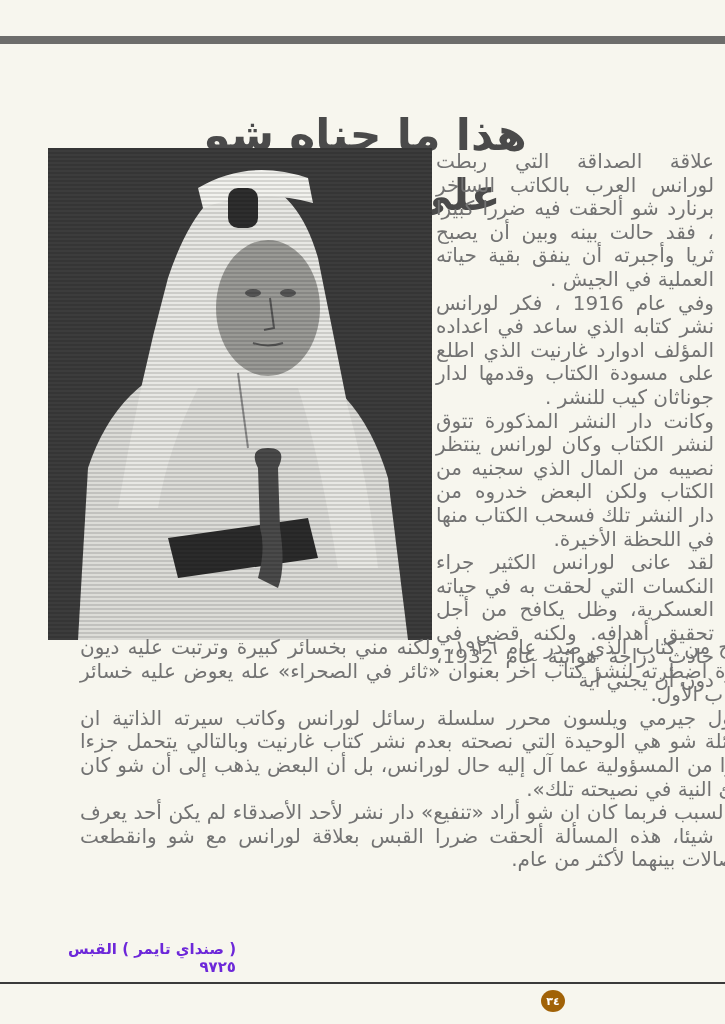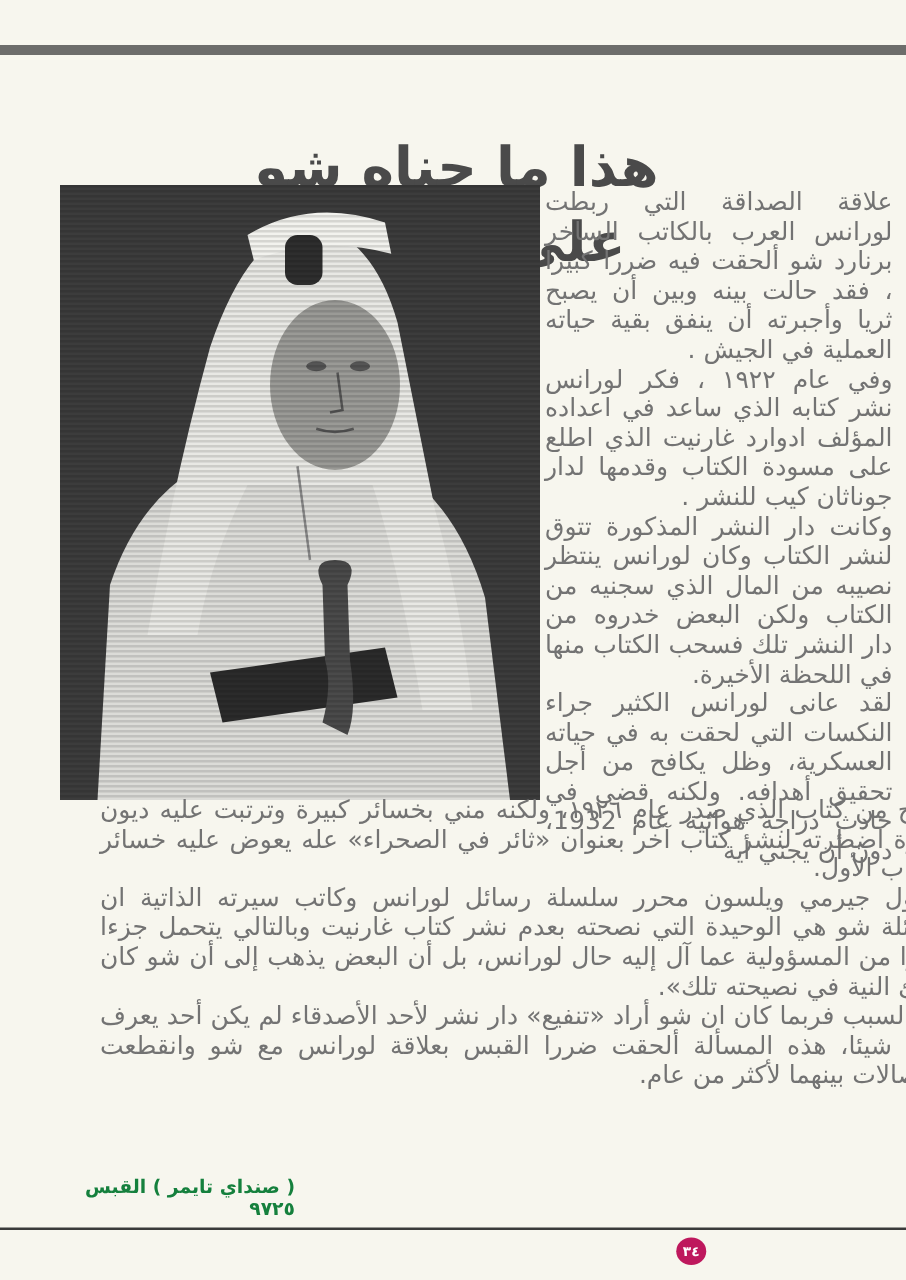--- a/index.html
+++ b/index.html
@@ -20,25 +20,25 @@
     position:absolute; left:48px; top:148px; width:384px; height:492px;
     background:#3b3b3b; overflow:hidden;
   }
   .photo svg { display:block; }
   .text { direction:rtl; text-align:justify; font-size:20px; line-height:23.6px; color:#737373; }
   .col-right { position:absolute; left:436px; top:150px; width:278px; }
   .col-full { position:absolute; left:36px; top:636px; width:678px;margin-left:44px; }
   .col-right p, .col-full p { margin:0; }
   .credit {
     position:absolute; left:36px; top:940px; width:200px; direction:rtl; text-align:right;
-    font-weight:bold; font-size:15px; color:#15803d;
+    font-weight:bold; font-size:15px; color:#6d28d9;
   }
   .bottom-rule { position:absolute; left:0; top:982px; width:725px; height:2px; background:#3a3a3a; }
   .footer { position:absolute; right:160px; top:990px; direction:rtl; font-size:12px; color:#333; display:flex; align-items:center; gap:6px; }
-  .page-num { width:24px; height:22px; border-radius:50%; background:#be185d; color:#fff; font-size:11px; display:flex; align-items:center; justify-content:center; font-weight:bold; }
+  .page-num { width:24px; height:22px; border-radius:50%; background:#a16207; color:#fff; font-size:11px; display:flex; align-items:center; justify-content:center; font-weight:bold; }
 </style>
 </head>
 <body>
 
 <div class="top-rule"></div>
 
 <h1 class="title">هذا ما جناه شو على لورانس</h1>
 
 <div class="photo" title="صورة لورانس العرب باللباس العربي">
   <svg width="384" height="492" viewBox="0 0 384 492">
@@ -66,21 +66,21 @@
 
     <path d="M120 390 L260 370 L270 410 L130 430 Z" fill="#2b2b2b"></path>
 
     <path d="M210 320 Q200 300 220 300 Q240 300 230 320 L232 380 Q238 420 230 440 L210 430 Q218 400 212 380 Z" fill="#4a4a4a"></path>
     <rect width="384" height="492" fill="url(#scan)"></rect>
   </svg>
 </div>
 
 <div class="text col-right">
   <p>علاقة الصداقة التي ربطت لورانس العرب بالكاتب الساخر برنارد شو ألحقت فيه ضررا كبيرا ، فقد حالت بينه وبين أن يصبح ثريا وأجبرته أن ينفق بقية حياته العملية في الجيش .</p>
-  <p>وفي عام ١٩٢٢ ، فكر لورانس نشر كتابه الذي ساعد في اعداده المؤلف ادوارد غارنيت الذي اطلع على مسودة الكتاب وقدمها لدار جوناثان كيب للنشر .</p>
+  <p>وفي عام 1916 ، فكر لورانس نشر كتابه الذي ساعد في اعداده المؤلف ادوارد غارنيت الذي اطلع على مسودة الكتاب وقدمها لدار جوناثان كيب للنشر .</p>
   <p>وكانت دار النشر المذكورة تتوق لنشر الكتاب وكان لورانس ينتظر نصيبه من المال الذي سجنيه من الكتاب ولكن البعض خدروه من دار النشر تلك فسحب الكتاب منها في اللحظة الأخيرة.</p>
   <p>لقد عانى لورانس الكثير جراء النكسات التي لحقت به في حياته العسكرية، وظل يكافح من أجل تحقيق أهدافه. ولكنه قضى في حادث دراجة هوائية عام 1932، دون أن يجني أية</p>
 </div>
 
 <div class="text col-full">
   <p>أرباح من كتاب الذي صدر عام ١٩٢٦، ولكنه مني بخسائر كبيرة وترتبت عليه ديون كبيرة اضطرته لنشر كتاب آخر بعنوان «ثائر في الصحراء» عله يعوض عليه خسائر الكتاب الأول.</p>
   <p>ويقول جيرمي ويلسون محرر سلسلة رسائل لورانس وكاتب سيرته الذاتية ان «عائلة شو هي الوحيدة التي نصحته بعدم نشر كتاب غارنيت وبالتالي يتحمل جزءا كبيرا من المسؤولية عما آل إليه حال لورانس، بل أن البعض يذهب إلى أن شو كان سيئ النية في نصيحته تلك».</p>
   <p>أما السبب فربما كان ان شو أراد «تنفيع» دار نشر لأحد الأصدقاء لم يكن أحد يعرف عنها شيئا، هذه المسألة ألحقت ضررا القبس بعلاقة لورانس مع شو وانقطعت الاتصالات بينهما لأكثر من عام.</p>
 </div>
 

